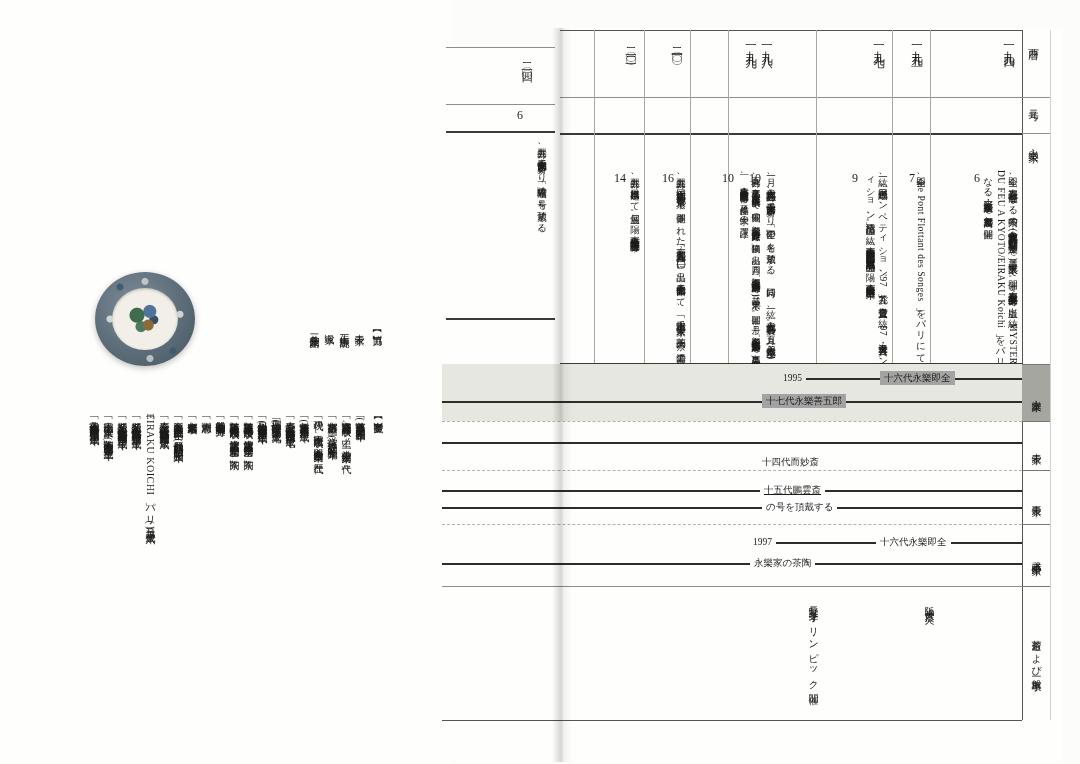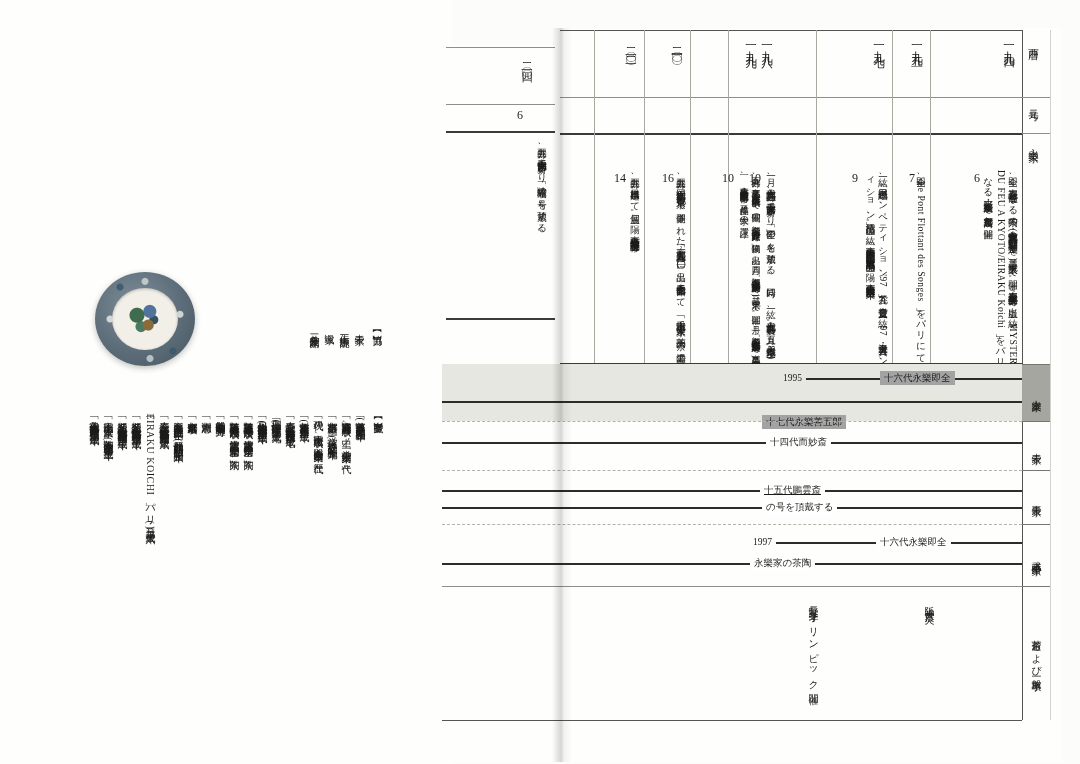--- a/index.html
+++ b/index.html
@@ -165,26 +165,26 @@
     <div class="btext v">善五郎、日本橋三越にて個展。陽一、東京藝術大学大学院博士課程修了</div>
   </div>
 
   <div class="band" style="left:442px;top:364px;width:580px;height:57px;"></div>
 
   <div class="lifeline" style="left:806px;top:378px;width:216px;">
     <span class="ll-end">1995</span>
     <span class="ll-label on-gray" style="left:74px;">十六代永樂即全</span>
   </div>
   <div class="lifeline" style="left:442px;top:401px;width:580px;">
-    <span class="ll-label on-gray" style="left:320px;margin-top:21px;">十七代永樂善五郎</span>
+    <span class="ll-label on-gray" style="left:320px;">十七代永樂善五郎</span>
   </div>
   <div class="dashed" style="left:442px;top:421px;width:580px;"></div>
 
   <div class="lifeline" style="left:442px;top:442px;width:580px;">
-    <span class="ll-label" style="left:324px;">十四代而妙斎</span>
+    <span class="ll-label" style="left:316px;margin-top:20px;">十四代而妙斎</span>
   </div>
   <div class="dashed" style="left:442px;top:470px;width:580px;"></div>
 
   <div class="lifeline" style="left:442px;top:490px;width:580px;">
     <span class="ll-label" style="left:318px;text-decoration:underline;">十五代鵬雲斎</span>
   </div>
   <div class="lifeline" style="left:442px;top:507px;width:580px;">
     <span class="ll-label" style="left:320px;">の号を頂戴する</span>
   </div>
   <div class="dashed" style="left:442px;top:524px;width:580px;"></div>

